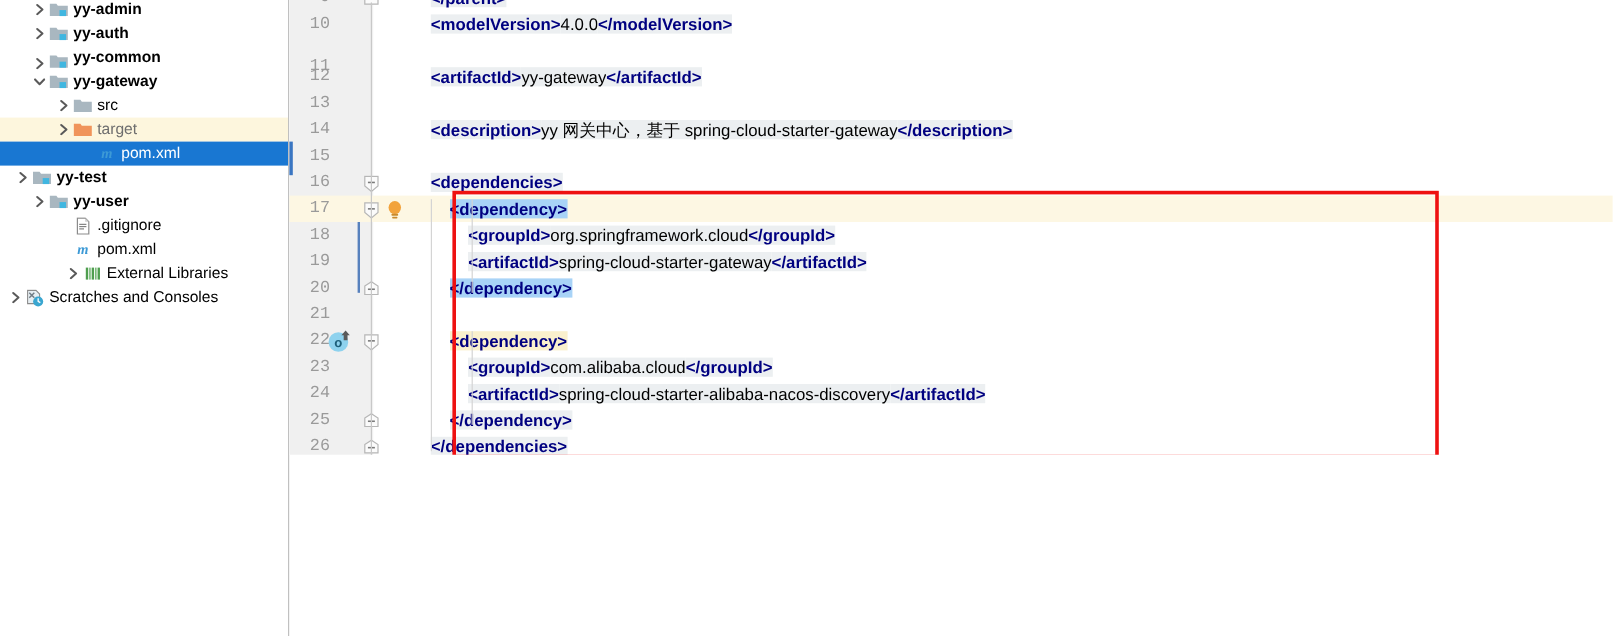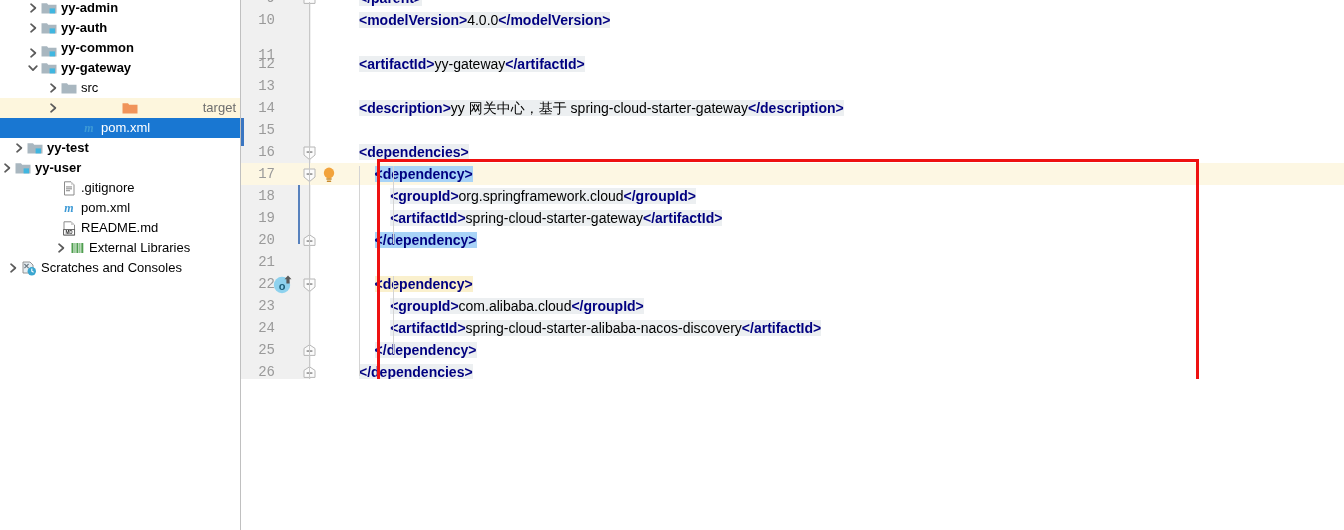--- a/index.html
+++ b/index.html
@@ -267,21 +267,21 @@
               <path d="M2 1.2 L6.4 5 L2 8.8" stroke="#5a5a5a" stroke-width="1.7" fill="none" stroke-linecap="round" stroke-linejoin="round"></path>
             </svg>
           </span>
           <span class="ticon">
             <svg width="16" height="14" viewBox="0 0 16 14">
               <path d="M0.5 2.2 L6 2.2 L7.2 3.8 L15.5 3.8 L15.5 12.4 L0.5 12.4 Z" fill="#a9b7c0"></path>
             </svg>
           </span>
           <span class="tlabel">src</span>
         </div>
-        <div class="tree-row hl" style="padding-left: 46px; justify-content: space-between;">
+        <div class="tree-row hl" style="padding-left: 46px;">
           <span class="arrow">
             <svg width="9" height="10" viewBox="0 0 9 10">
               <path d="M2 1.2 L6.4 5 L2 8.8" stroke="#5a5a5a" stroke-width="1.7" fill="none" stroke-linecap="round" stroke-linejoin="round"></path>
             </svg>
           </span>
           <span class="ticon">
             <svg width="16" height="14" viewBox="0 0 16 14">
               <path d="M0.5 2.2 L6 2.2 L7.2 3.8 L15.5 3.8 L15.5 12.4 L0.5 12.4 Z" fill="#f0945a"></path>
             </svg>
           </span>
@@ -303,21 +303,21 @@
             </svg>
           </span>
           <span class="ticon">
             <svg width="16" height="14" viewBox="0 0 16 14">
               <path d="M0.5 2.2 L6 2.2 L7.2 3.8 L15.5 3.8 L15.5 12.4 L0.5 12.4 Z" fill="#a9b7c0"></path>
               <rect x="8.6" y="7.4" width="5.4" height="5" fill="#40b6e0"></rect>
             </svg>
           </span>
           <span class="tlabel bold">yy-test</span>
         </div>
-        <div class="tree-row" style="">
+        <div class="tree-row" style="padding-left: 26px;">
           <span class="arrow">
             <svg width="9" height="10" viewBox="0 0 9 10">
               <path d="M2 1.2 L6.4 5 L2 8.8" stroke="#5a5a5a" stroke-width="1.7" fill="none" stroke-linecap="round" stroke-linejoin="round"></path>
             </svg>
           </span>
           <span class="ticon">
             <svg width="16" height="14" viewBox="0 0 16 14">
               <path d="M0.5 2.2 L6 2.2 L7.2 3.8 L15.5 3.8 L15.5 12.4 L0.5 12.4 Z" fill="#a9b7c0"></path>
               <rect x="8.6" y="7.4" width="5.4" height="5" fill="#40b6e0"></rect>
             </svg>
@@ -338,32 +338,20 @@
           <span class="tlabel">.gitignore</span>
         </div>
         <div class="tree-row" style="padding-left: 46px;">
           <span class="arrow"></span>
           <span class="ticon">
             <svg width="16" height="14" viewBox="0 0 16 14">
               <text x="8" y="11" font-family="Liberation Serif, serif" font-size="12" font-style="italic" font-weight="bold" fill="#3d9ad6" text-anchor="middle">m</text>
             </svg>
           </span>
           <span class="tlabel">pom.xml</span>
-        </div>
-        <div class="tree-row" style="padding-left: 46px;">
-          <span class="arrow"></span>
-          <span class="ticon">
-            <svg width="15" height="15" viewBox="0 0 15 15">
-              <path d="M2 0.8 L9 0.8 L12.5 4 L12.5 14 L2 14 Z" fill="#ffffff" stroke="#8b8b8b" stroke-width="1"></path>
-              <path d="M9 0.8 L12.5 4 L9 4 Z" fill="#cfcfcf"></path>
-              <rect x="1.6" y="8.6" width="11" height="5.4" fill="#ffffff" stroke="#555" stroke-width="0.9"></rect>
-              <text x="7.1" y="13.1" font-family="Liberation Sans, sans-serif" font-size="4.6" font-weight="bold" fill="#333" text-anchor="middle">MD</text>
-            </svg>
-          </span>
-          <span class="tlabel">README.md</span>
         </div>
         <div class="tree-row" style="padding-left: 6px; margin-left: 48px;">
           <span class="arrow">
             <svg width="9" height="10" viewBox="0 0 9 10">
               <path d="M2 1.2 L6.4 5 L2 8.8" stroke="#5a5a5a" stroke-width="1.7" fill="none" stroke-linecap="round" stroke-linejoin="round"></path>
             </svg>
           </span>
           <span class="ticon">
             <svg width="15" height="14" viewBox="0 0 15 14">
               <rect x="1.5" y="2" width="2" height="10" fill="#4f9e4f"></rect>

